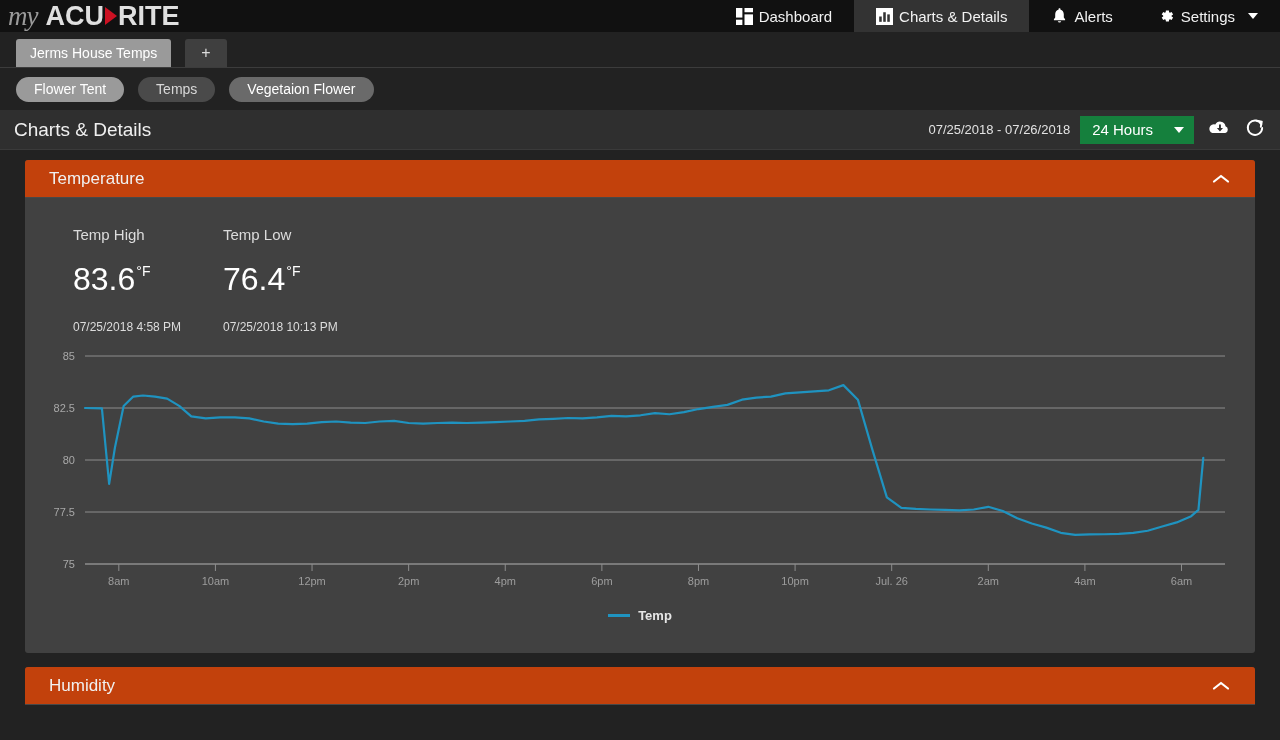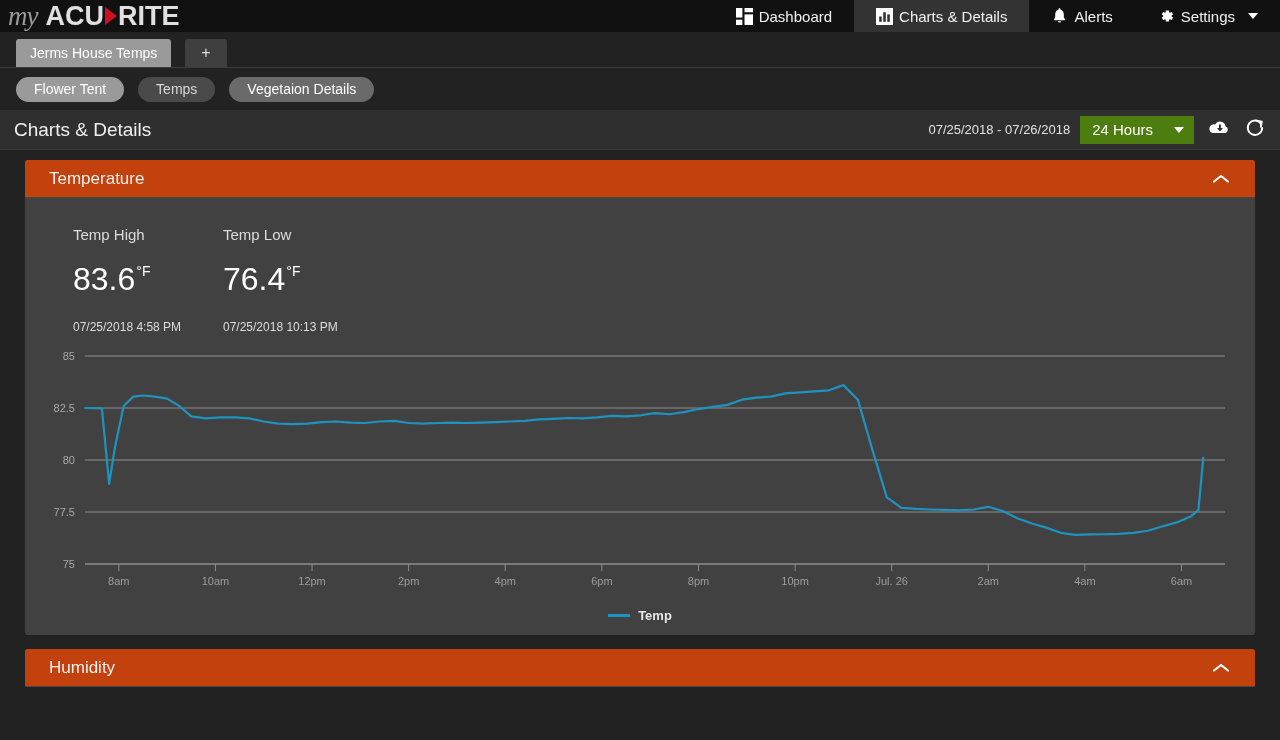--- a/index.html
+++ b/index.html
@@ -122,21 +122,21 @@
     padding: 0 14px 0 14px;
     border-bottom: 1px solid #3a3a3a;
   }
   .sectiontitle { font-size: 19px; color: #f0f0f0; }
   .sectionbar .spacer { flex: 1; }
   .daterange {
     font-size: 13px; color: #e2e2e2;
     margin-right: 10px; white-space: nowrap;
   }
   .rangeselect {
-    background: #4d7c0f;
+    background: #15803d;
     color: #ffffff;
     font-size: 15px;
     height: 28px;
     display: flex; align-items: center;
     padding: 0 10px 0 12px;
     cursor: pointer;
     min-width: 100px;
     gap: 14px;
     justify-content: space-between;
   }
@@ -176,21 +176,21 @@
     display: flex; align-items: flex-start;
   }
   .statunit { font-size: 14px; margin-top: 2px; margin-left: 1px; }
   .statdates { display: flex; padding-left: 36px; margin-top: 22px; }
   .statdate { width: 150px; font-size: 12px; color: #dcdcdc; }
 
   
   .chartarea { position: relative; margin-top: 14px; height: 250px; }
   .legend {
     display: flex; align-items: center; justify-content: center;
-    gap: 8px; margin-top: 10px; margin-bottom: 4px;
+    gap: 8px; margin-top: 10px; margin-bottom: 22px;
   }
   .legendline { width: 22px; height: 3px; background: #1f93c0; }
   .legendlabel { font-size: 13px; font-weight: bold; color: #e6e6e6; }
 
   .tickY { font-size: 11px; fill: #a8a8a8; text-anchor: end; }
   .tickX { font-size: 11px; fill: #9d9d9d; text-anchor: middle; }
   .gridline { stroke: #8d8d8d; stroke-width: 1; }
   .axisline { stroke: #8d8d8d; stroke-width: 1; }
   .tickmark { stroke: #8d8d8d; stroke-width: 1; }
   .series { fill: none; stroke: #1f93c0; stroke-width: 2.2; stroke-linejoin: round; stroke-linecap: round; }
@@ -265,21 +265,21 @@
 </div>
 
 <div class="pillrow">
   <div class="pill active">
     <span>Flower Tent</span>
   </div>
   <div class="pill dim">
     <span>Temps</span>
   </div>
   <div class="pill mid">
-    <span>Vegetaion Details</span>
+    <span>Vegetaion Flower</span>
   </div>
 </div>
 
 <div class="sectionbar">
   <div class="sectiontitle">Charts &amp; Details</div>
   <div class="spacer"></div>
   <div class="daterange">07/25/2018 - 07/26/2018</div>
   <div class="rangeselect">
     <span>24 Hours</span>
     <span class="caret-down"></span>

